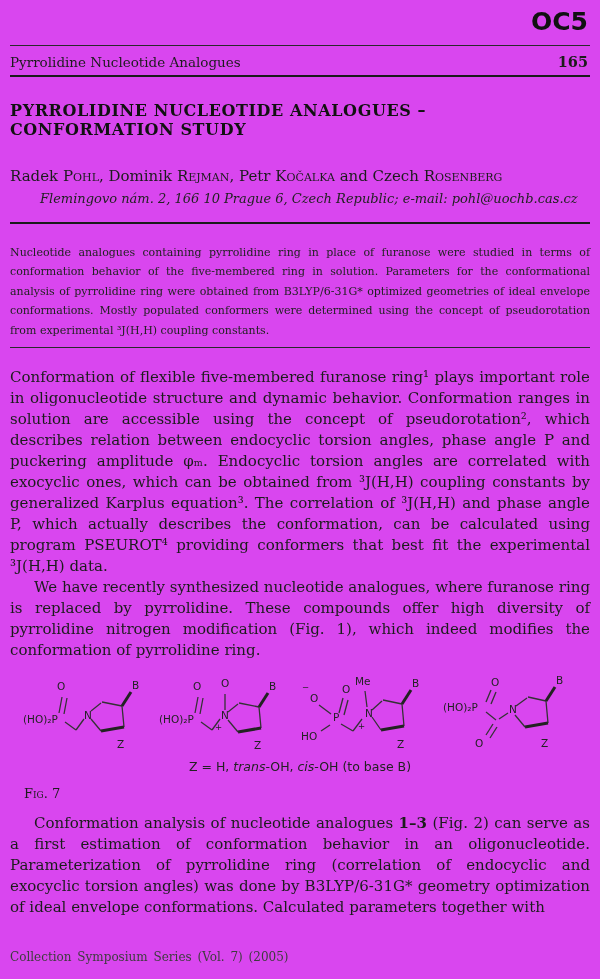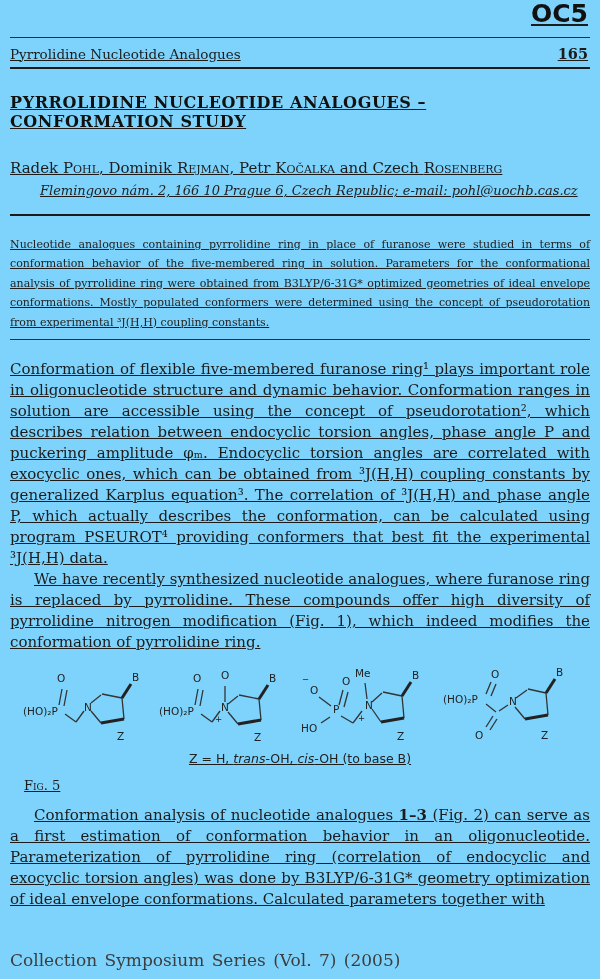--- a/index.html
+++ b/index.html
@@ -1,20 +1,19 @@
 <!DOCTYPE html>
 <html><head>
 <meta charset="utf-8">
 <style>
   html,body{margin:0;padding:0;background:#ffffff;}
   .page{
     width:600px;height:979px;position:relative;box-sizing:border-box;
-    background:#7dd3fc;color:#1c1c1c;padding:0 10px 0 10px;overflow:hidden;
+    background:#d946ef;color:#1c1c1c;padding:8px 10px 0 10px;overflow:hidden;
     font-family:"DejaVu Serif", serif;
-    text-decoration:underline;
   }
   .session-code{
     text-align:right;font-family:"DejaVu Sans",sans-serif;font-weight:bold;
     font-size:25px;line-height:28px;color:#111;padding-right:2px;
   }
   .rule{border:none;margin:0;}
   .rule.thin{border-top:1px solid #2a2a2a;margin-top:9px;}
   .rule.thick{border-top:2px solid #1a1a1a;}
   .running-head{
     display:flex;justify-content:space-between;align-items:center;
@@ -45,21 +44,21 @@
   .atom{font-family:"DejaVu Sans",sans-serif;font-size:10.5px;fill:#222;}
   .charge{font-family:"DejaVu Sans",sans-serif;font-size:8.5px;fill:#222;}
   .fig-legend{
     text-align:center;font-family:"DejaVu Sans",sans-serif;font-size:12.5px;
     margin-top:6px;color:#222;
   }
   .it{font-style:italic;}
   .fig-label{font-size:13px;margin:12px 0 0 14px;}
   .fig-caption{font-size:13.5px;margin-top:3px;}
   .footer{
-    position:absolute;left:10px;top:950px;font-size:17px;color:#3d3d3d;
+    position:absolute;left:10px;top:950px;font-size:12px;color:#3d3d3d;
     word-spacing:2px;
   }
 </style>
 </head>
 <body>
 
 <div class="page">
 
   <div class="session-code">OC5</div>
   <hr class="rule thin">
@@ -181,19 +180,19 @@
         <text class="atom" x="34" y="74">O</text>
         <text class="atom" x="68" y="40">N</text>
         <text class="atom" x="115" y="11">B</text>
         <text class="atom" x="100" y="74">Z</text>
       </svg>
 
     </div>
     <div class="fig-legend"><span>Z = H, </span><span class="it">trans</span><span>-OH, </span><span class="it">cis</span><span>-OH (to base B)</span></div>
   </figure>
 
-  <div class="fig-label"><span class="sc">Fig. 5</span></div>
+  <div class="fig-label"><span class="sc">Fig. 7</span></div>
 
   <p class="para3 indent"><span>Conformation analysis of nucleotide analogues </span><b>1–3</b><span> (Fig. 2) can serve as a first estimation of conformation behavior in an oligonucleotide. Parameterization of pyrrolidine ring (correlation of endocyclic and exocyclic torsion angles) was done by B3LYP/6-31G* geometry optimization of ideal envelope conformations. Calculated parameters together with</span></p>
 
   <div class="footer">Collection Symposium Series (Vol. 7) (2005)</div>
 
 </div>
 
 </body></html>

